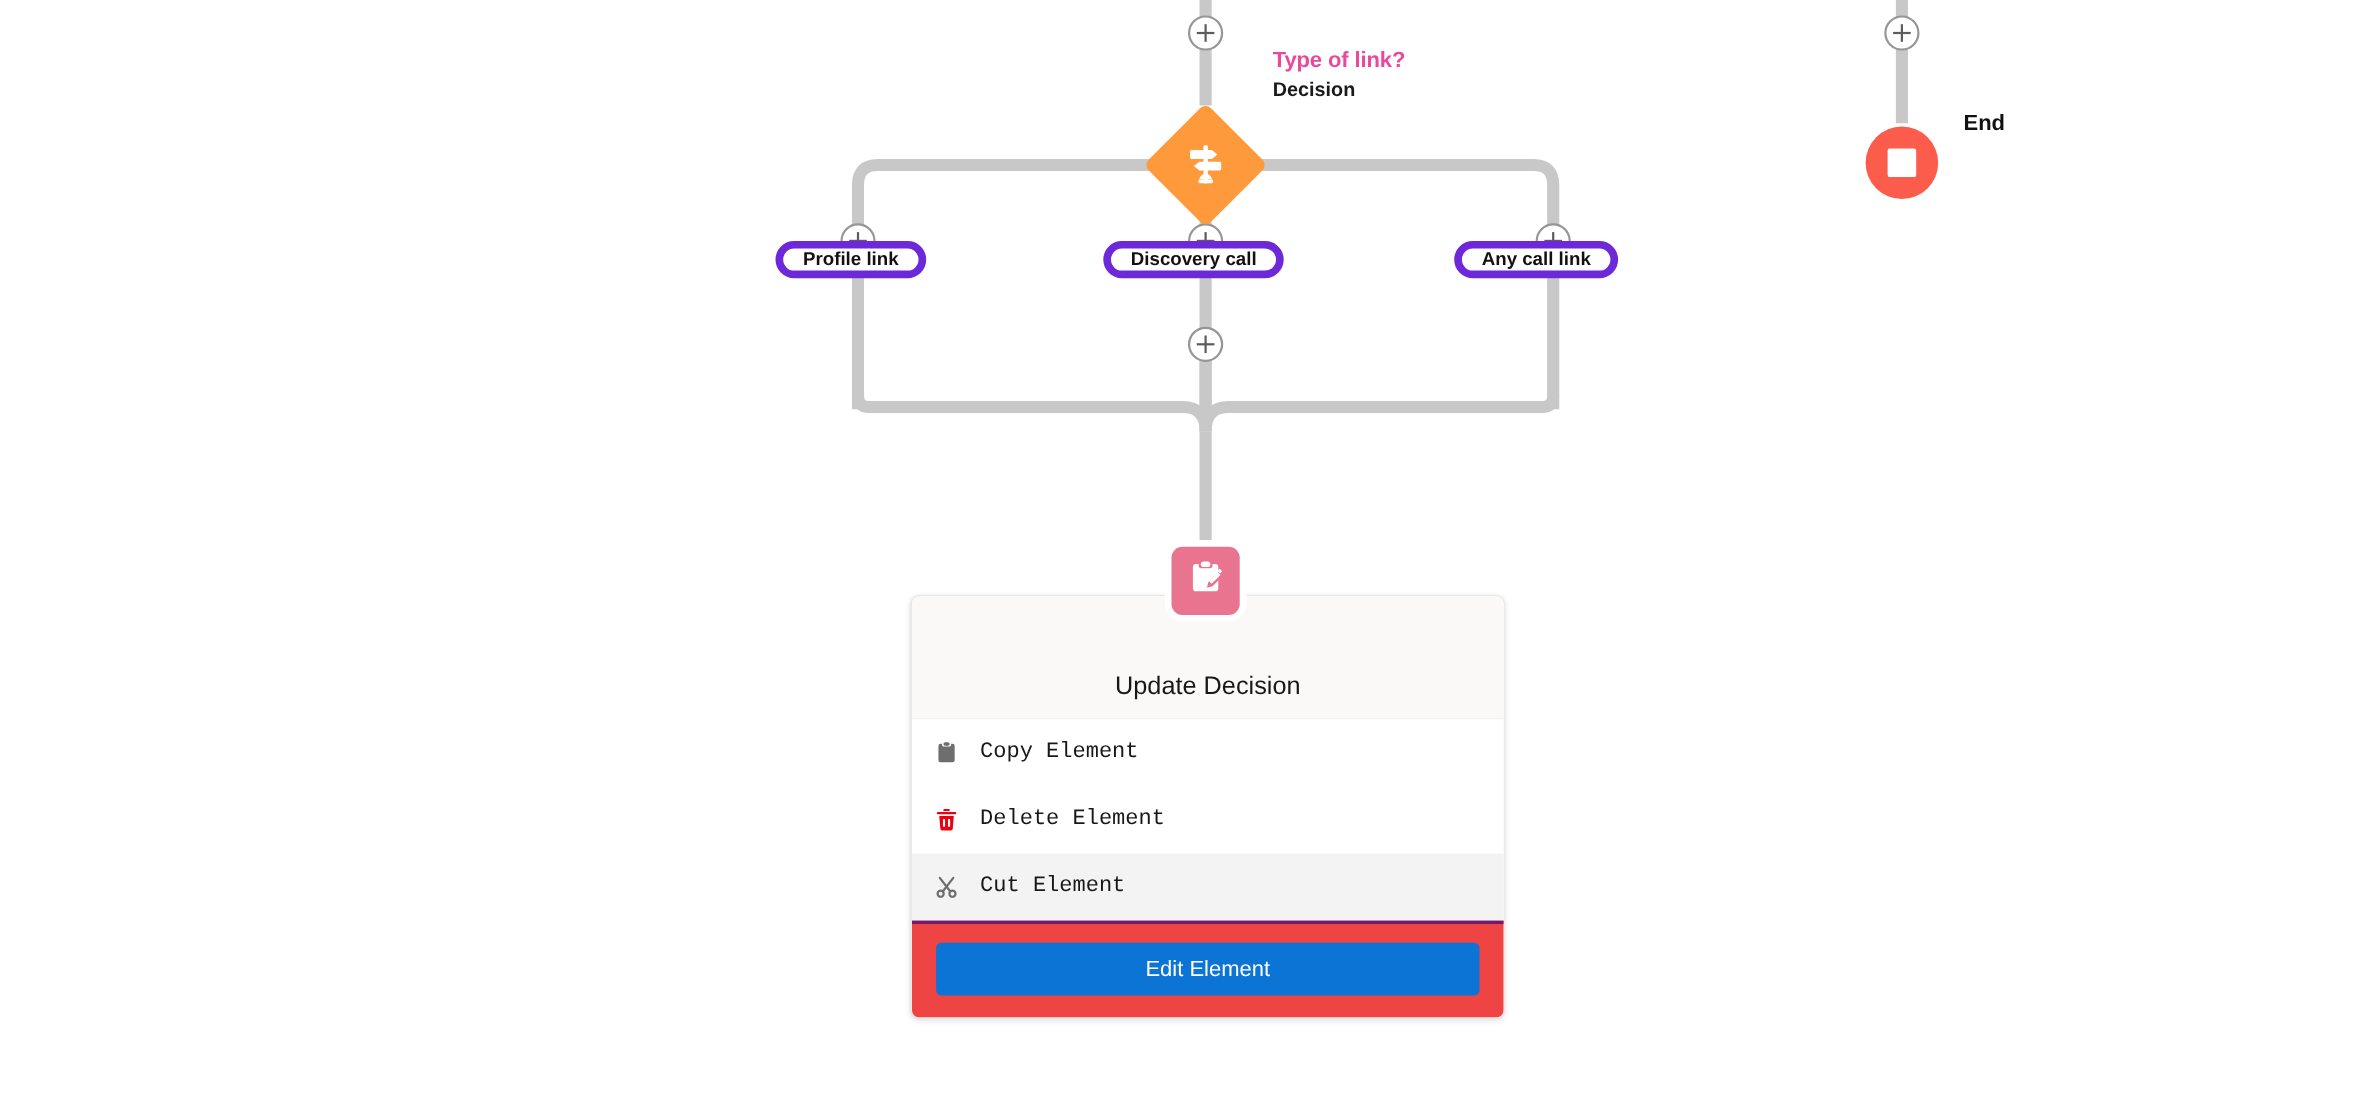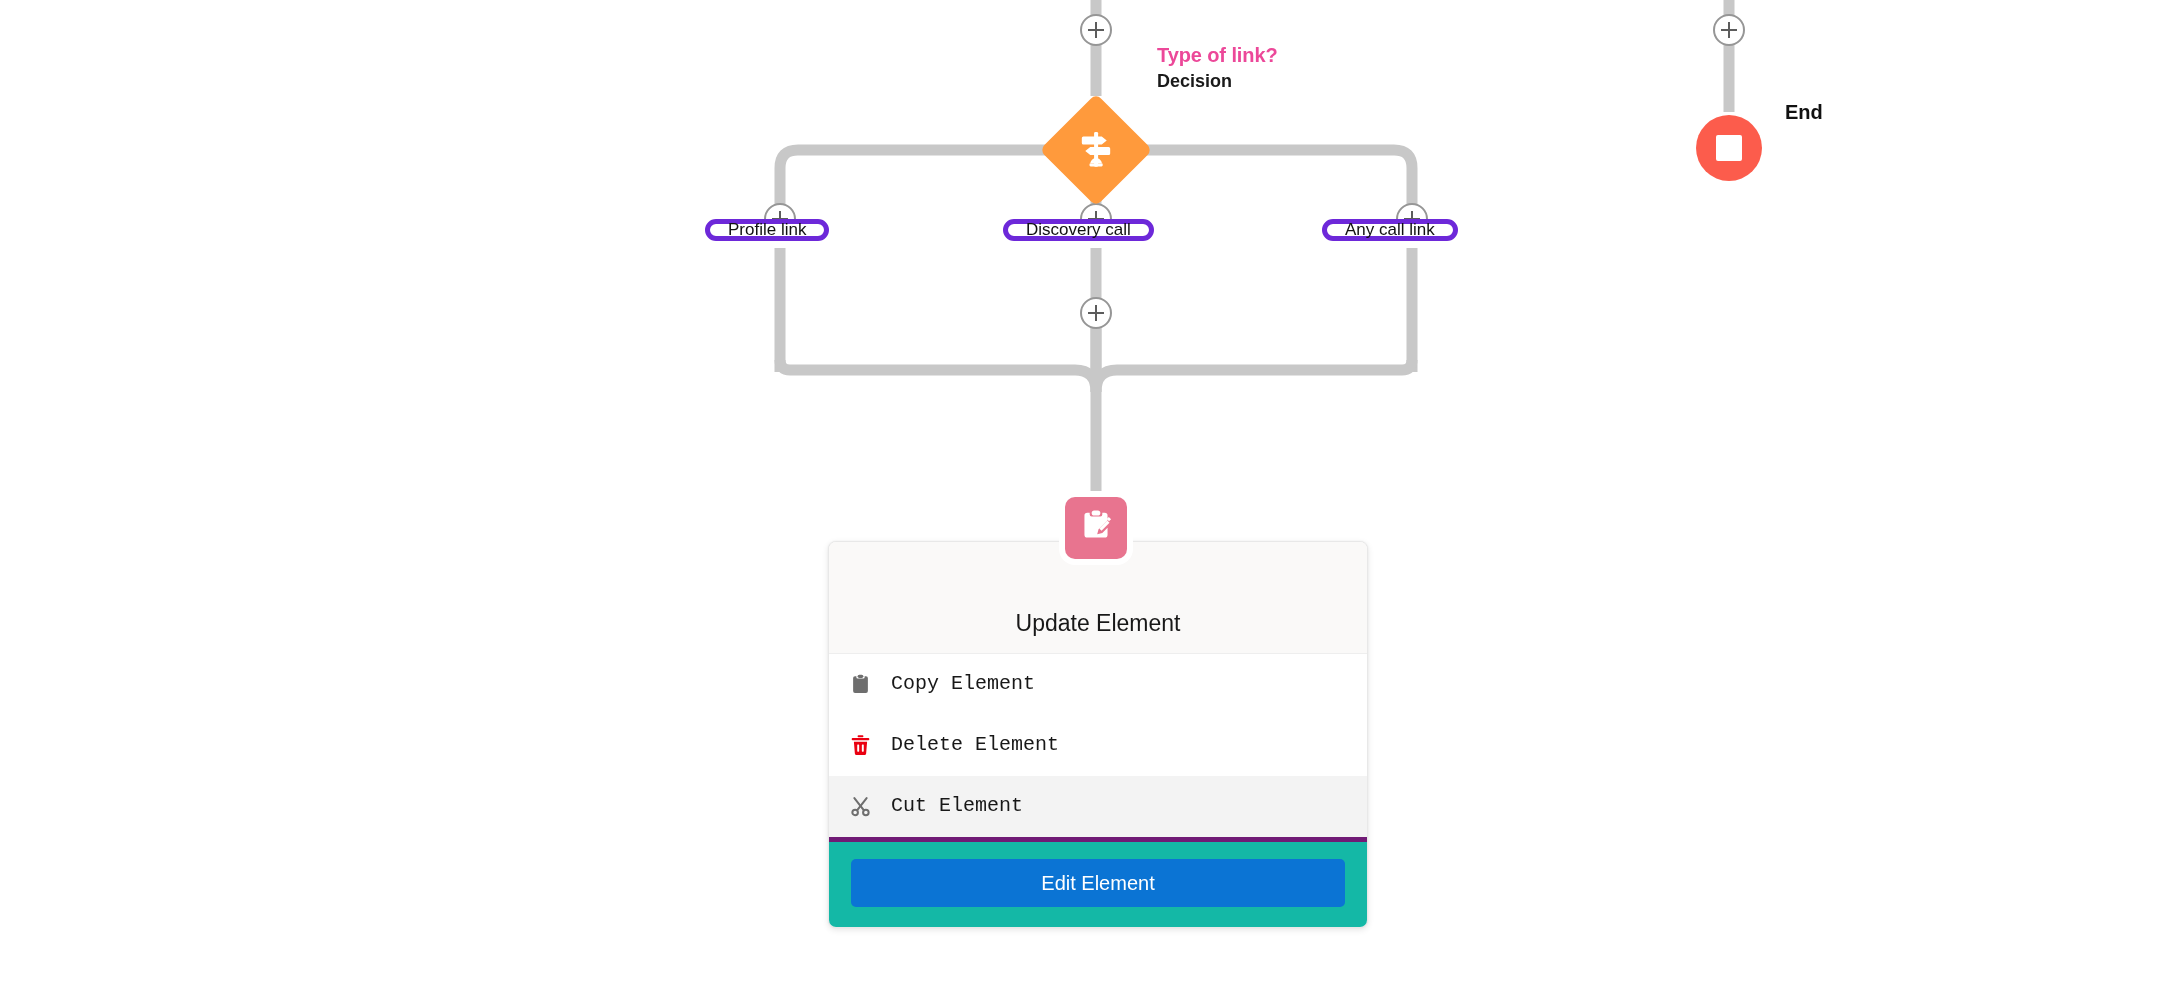--- a/index.html
+++ b/index.html
@@ -94,30 +94,30 @@
   .node-label .subtitle {
     font-size: 18px;
     font-weight: bold;
     color: #1a1a1a;
     line-height: 27px;
   }
 
   
   .branch-pill {
     position: absolute;
-    height: 22px;
-    background: #ffffff;
-    border: 5px solid #6d28d9;
+    height: 34px;
+    background: #ffffff;
+    border: 7px solid #6d28d9;
     border-radius: 17px;
     display: flex;
     align-items: center;
     justify-content: center;
     padding: 0 18px;
     font-size: 17px;
-    font-weight: normal;
+    font-weight: bold;
     color: #111111;
     white-space: nowrap;
     box-sizing: border-box;
     cursor: pointer;
   }
 
   
   .end-node {
     position: absolute;
     width: 66px;
@@ -216,22 +216,22 @@
   }
   .ctx-item .item-label {
     font-size: 20px;
     color: #181818;
     line-height: 24px;
     margin-left: 8px;
     white-space: nowrap;
   }
 
   .ctx-footer {
-    background: #14b8a6;
-    border-top: 5px solid #701a75;
+    background: #ef4444;
+    border-top: 3px solid #701a75;
     padding: 17px 22px 20px 22px;
   }
   .edit-btn {
     display: block;
     width: 100%;
     height: 48px;
     border: none;
     border-radius: 5px;
     background: #0b74d4;
     color: #ffffff;
@@ -324,21 +324,21 @@
         <path d="M6.2 3.2 h1.6 v1.2 a1.3 1.3 0 0 0 1.3 1.3 h5.8 a1.3 1.3 0 0 0 1.3 -1.3 V3.2 h1.6 A1.9 1.9 0 0 1 19.7 5.1 v3.0 l-6.0 6.0 -0.9 3.4 3.4 -0.9 3.5 -3.5 v4.7 a1.9 1.9 0 0 1 -1.9 1.9 H6.2 a1.9 1.9 0 0 1 -1.9 -1.9 V5.1 A1.9 1.9 0 0 1 6.2 3.2 z"></path>
         <path d="M20.55 6.0 l1.5 1.5 -1.35 1.35 -1.5 -1.5 z"></path>
         <path d="M19.5 8.25 l1.5 1.5 -5.35 5.35 -1.5 -1.5 z"></path>
       </svg>
     </span>
   </div>
 
   <div class="ctx-card">
 
     <div class="ctx-header">
-      <div class="el-title">Update Element</div>
+      <div class="el-title">Update Decision</div>
     </div>
 
     <div class="ctx-items">
 
       <div class="ctx-item">
         <span class="icon-slot">
           <svg width="23" height="23" viewBox="0 0 24 24" fill="#6e6e6e" aria-hidden="true">
             <rect x="9" y="1.8" width="6" height="3.4" rx="1.7"></rect>
             <path d="M6.3 3.3 h1.4 v1.1 a1.4 1.4 0 0 0 1.4 1.4 h5.8 a1.4 1.4 0 0 0 1.4 -1.4 V3.3 h1.4 A2 2 0 0 1 19.7 5.3 v13.6 a2 2 0 0 1 -2 2 H6.3 a2 2 0 0 1 -2 -2 V5.3 a2 2 0 0 1 2 -2 z"></path>
           </svg>

